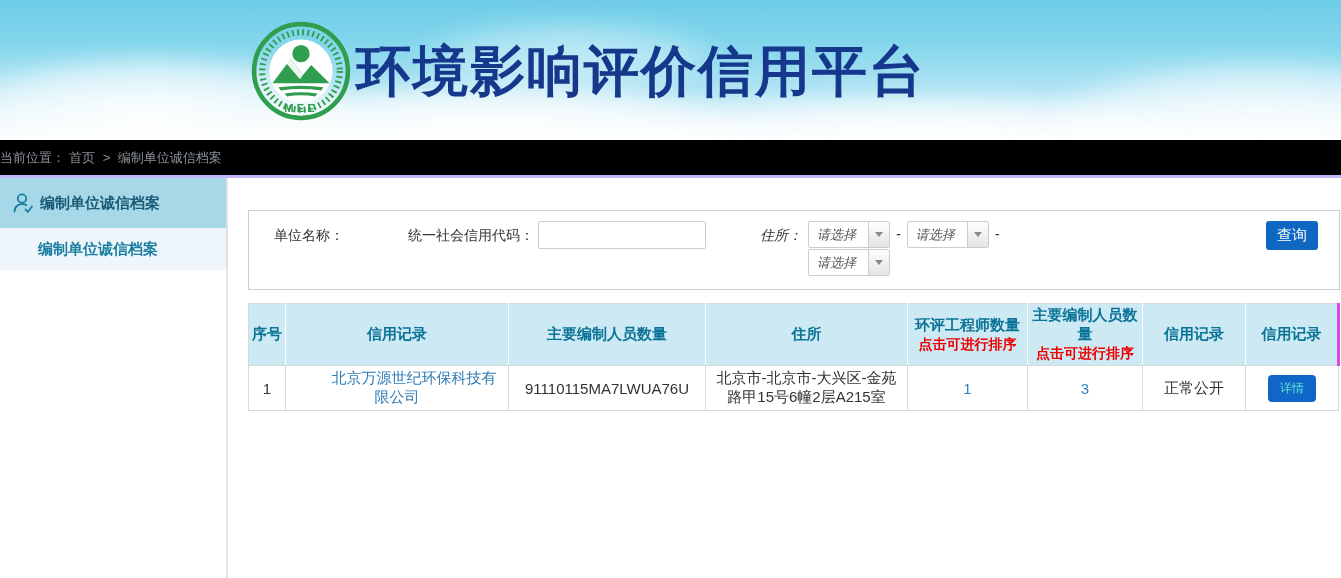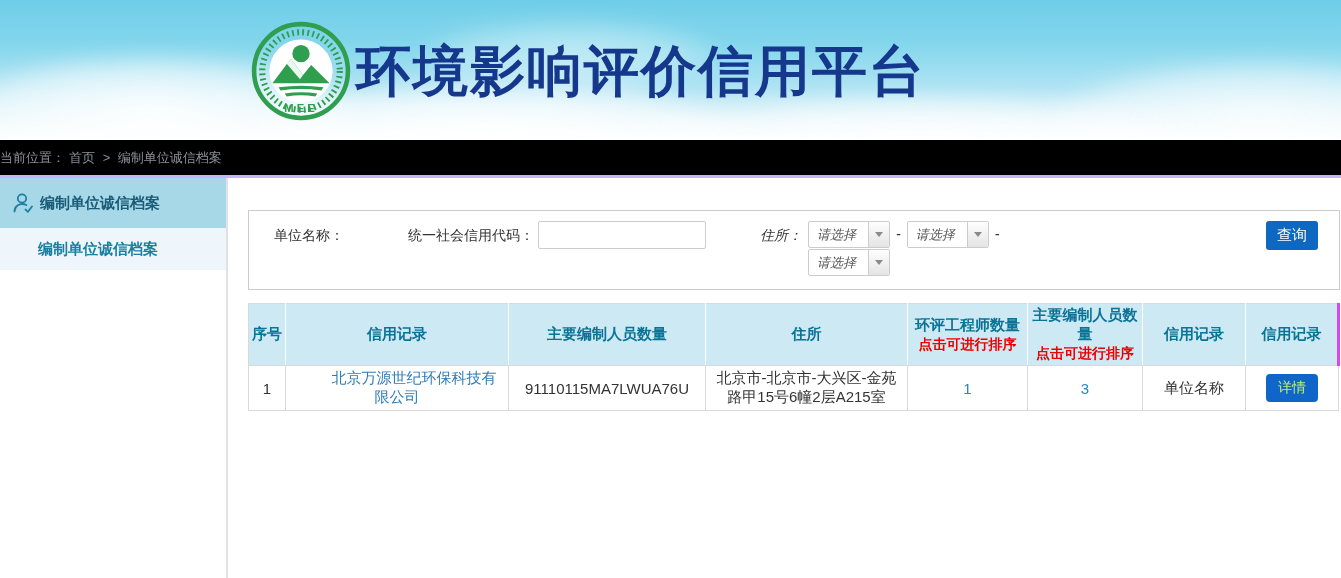--- a/index.html
+++ b/index.html
@@ -89,22 +89,22 @@
     border-top: 1px solid #d9d9d9; border-bottom: 1px solid #d9d9d9; padding: 2px;
   }
   thead th:first-child { border-left: 1px solid #d9d9d9; }
   thead th:last-child { border-right: 3px solid #d946ef; }
   tbody td { height: 45px; font-size: 15px; color: #333; background: #fff; padding: 2px 6px; }
   .sort-hint { display: block; color: #ee0000; font-size: 14px; font-weight: bold; margin-top: 1px; }
   .sortable { cursor: pointer; }
   .company-link { color: #2e7cb5; cursor: pointer; margin-left: 34px; }
   .num-link { color: #2e86c1; cursor: pointer; }
   .detail-btn {
-    background: #1065c8; color: #bef264; border: none; border-radius: 4px;
-    padding: 5px 12px; font-size: 14px; cursor: pointer; font-family: "Liberation Sans", sans-serif;
+    background: #1065c8; color: #5eead4; border: none; border-radius: 4px;
+    padding: 5px 12px; font-size: 12px; cursor: pointer; font-family: "Liberation Sans", sans-serif;
   }
 </style>
 </head>
 <body>
 
 <div class="header">
   <div class="cloud c1"></div>
   <div class="cloud c2"></div>
   <div class="cloud c3"></div>
   <div class="cloud c4"></div>
@@ -219,20 +219,20 @@
         </tr>
       </thead>
       <tbody>
         <tr>
           <td>1</td>
           <td><span class="company-link">北京万源世纪环保科技有限公司</span></td>
           <td>91110115MA7LWUA76U</td>
           <td>北京市-北京市-大兴区-金苑路甲15号6幢2层A215室</td>
           <td><span class="num-link">1</span></td>
           <td><span class="num-link">3</span></td>
-          <td>单位名称</td>
+          <td>正常公开</td>
           <td><button class="detail-btn">详情</button></td>
         </tr>
       </tbody>
     </table>
 
   </div>
 </div>
 
 </body></html>

